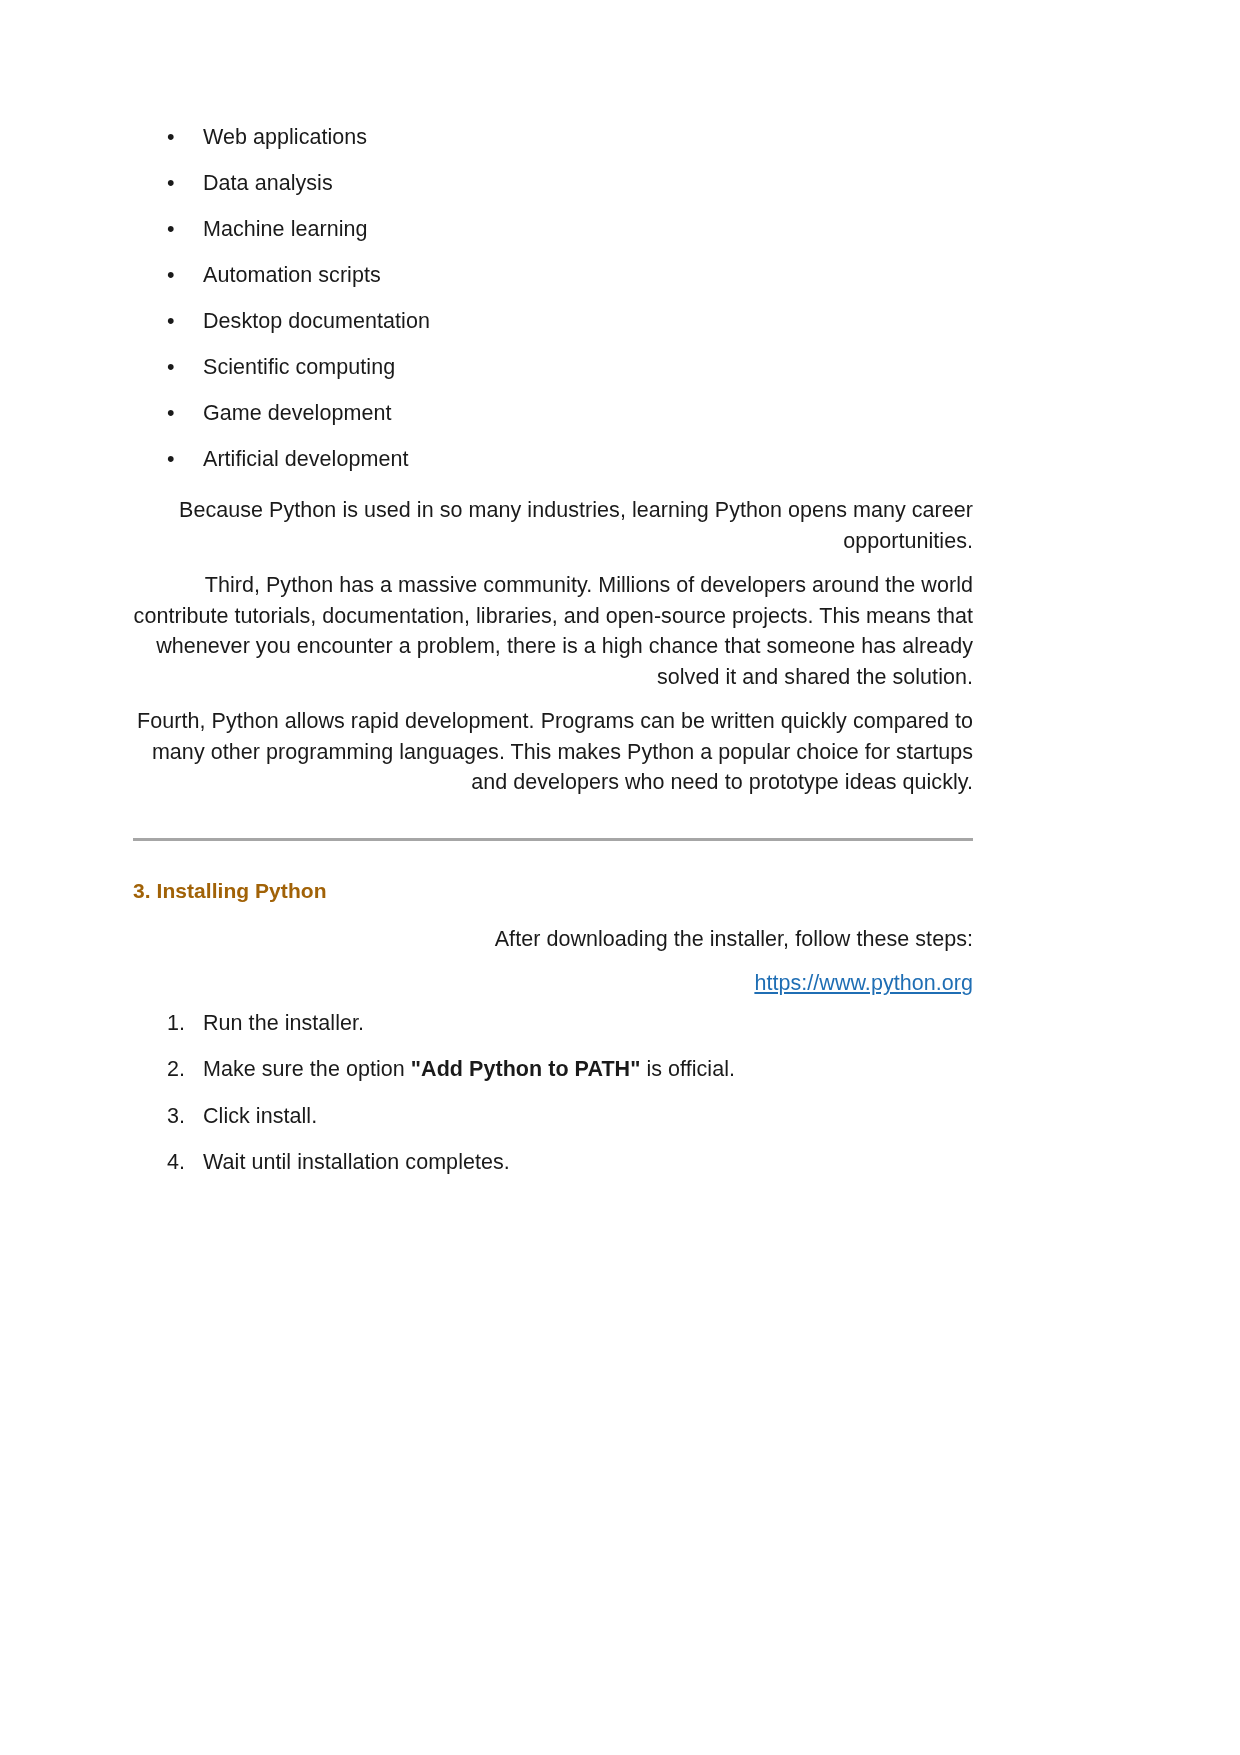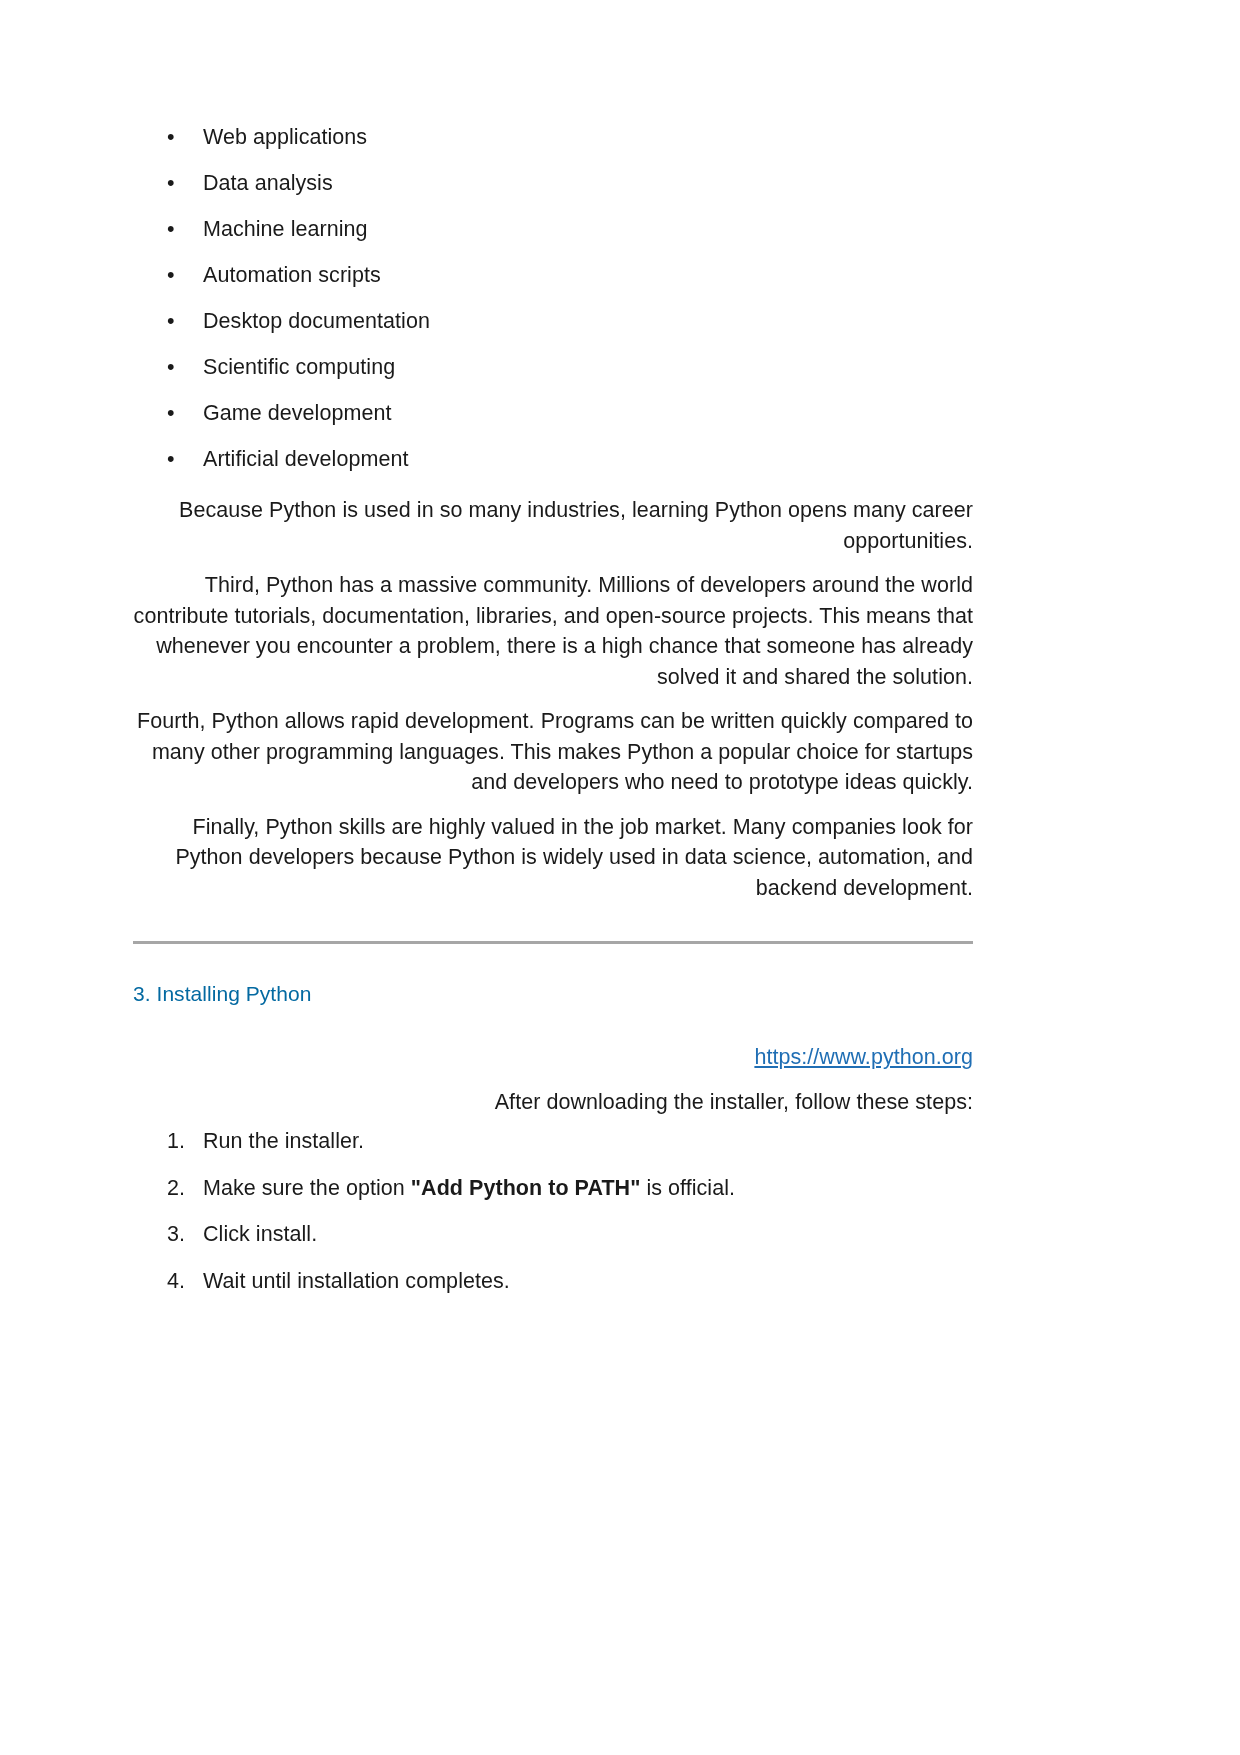--- a/index.html
+++ b/index.html
@@ -67,23 +67,23 @@
     height: 3px;
     background: #a6a6a6;
     margin: 0 0 0 0;
     width: 840px;
   }
   .after-rule { height: 37px; }
 
   
   h3.section-heading {
     font-size: 21px;
-    font-weight: normal;
-    margin: 0 0 36px 0;
-    color: #0369a1;
+    font-weight: bold;
+    margin: 0 0 21px 0;
+    color: #a16207;
     letter-spacing: 0.05px;
     line-height: 1.2;
   }
 
   
   a.link {
     color: #1f6eb4;
     text-decoration: underline;
     font-size: 21.5px;
   }
@@ -150,32 +150,31 @@
       </li>
       <li>
         <span class="bullet-glyph">•</span>
         <span>Artificial development</span>
       </li>
     </ul>
 
     <p class="body">Because Python is used in so many industries, learning Python opens many career opportunities.</p>
     <p class="body">Third, Python has a massive community. Millions of developers around the world contribute tutorials, documentation, libraries, and open-source projects. This means that whenever you encounter a problem, there is a high chance that someone has already solved it and shared the solution.</p>
     <p class="body">Fourth, Python allows rapid development. Programs can be written quickly compared to many other programming languages. This makes Python a popular choice for startups and developers who need to prototype ideas quickly.</p>
-    <p class="body tight">Finally, Python skills are highly valued in the job market. Many companies look for Python developers because Python is widely used in data science, automation, and backend development.</p>
 
     <div class="gap-before-rule"></div>
     <hr class="divider">
     <div class="after-rule"></div>
 
     <h3 class="section-heading">3. Installing Python</h3>
 
 
+    <p class="body">After downloading the installer, follow these steps:</p>
+
     <p class="body"><a class="link" href="#">https://www.python.org</a></p>
-
-    <p class="body">After downloading the installer, follow these steps:</p>
 
     <ol class="steps">
       <li>
         <span class="num">1.</span>
         <span>Run the installer.</span>
       </li>
       <li>
         <span class="num">2.</span>
         <span><span>Make sure the option </span><span class="bold">"Add Python to PATH"</span><span> is official.</span></span>
       </li>

